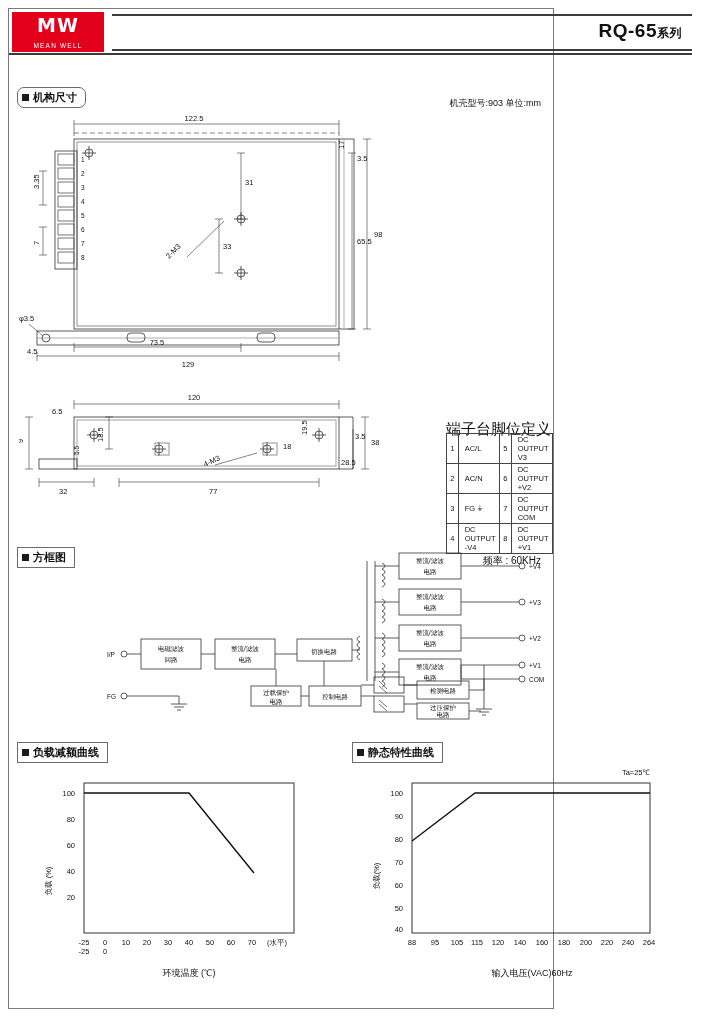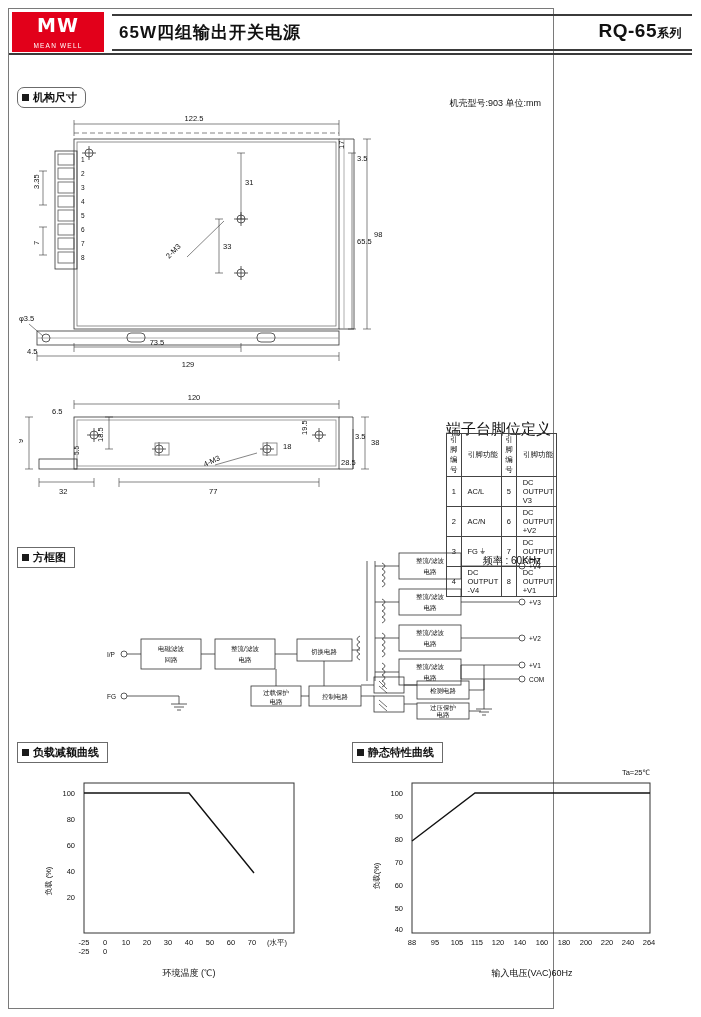--- a/index.html
+++ b/index.html
@@ -104,21 +104,20 @@
 
 <div class="page">
 
   <div class="header">
     <div class="hdr-rule"></div>
     <div class="hdr-rule2"></div>
     <div class="logo">
       <div class="mw">MW</div>
       <div class="mwsub">MEAN WELL</div>
     </div>
-    <div class="hdr-title">65W四组输出开关电源</div>
     <div class="hdr-model"><span>RQ-65</span><span class="suffix">系列</span></div>
   </div>
 
   <div class="sect" style="left:8px; top:78px;border-radius:7px;">
     <span class="sq"></span><span class="tx">机构尺寸</span>
   </div>
   <div class="mech-note">机壳型号:903 单位:mm</div>
 
   <svg style="position:absolute; left:10px; top:100px;" width="420" height="275">
     <g stroke="#333" fill="none" stroke-width="0.8">
@@ -290,26 +289,20 @@
       <text x="336" y="52">3.5</text>
       <text x="4" y="56" transform="rotate(-90 4 56)">9</text>
       <text x="186" y="80" transform="rotate(-25 186 80)">4-M3</text>
       <text x="60" y="68" font-size="6.5" transform="rotate(-90 60 68)">5.5</text>
     </g>
   </svg>
 
   <div class="pin-title">端子台脚位定义</div>
   <table class="pins">
     <tbody>
-      <tr class="head">
-        <td class="w1">引脚编号</td>
-        <td class="w2" style="text-align:center">引脚功能</td>
-        <td class="w3">引脚编号</td>
-        <td class="w4" style="text-align:center">引脚功能</td>
-      </tr>
       <tr>
         <td class="w1">1</td>
         <td class="w2">AC/L</td>
         <td class="w3">5</td>
         <td class="w4">DC OUTPUT V3</td>
       </tr>
       <tr>
         <td class="w1">2</td>
         <td class="w2">AC/N</td>
         <td class="w3">6</td>

